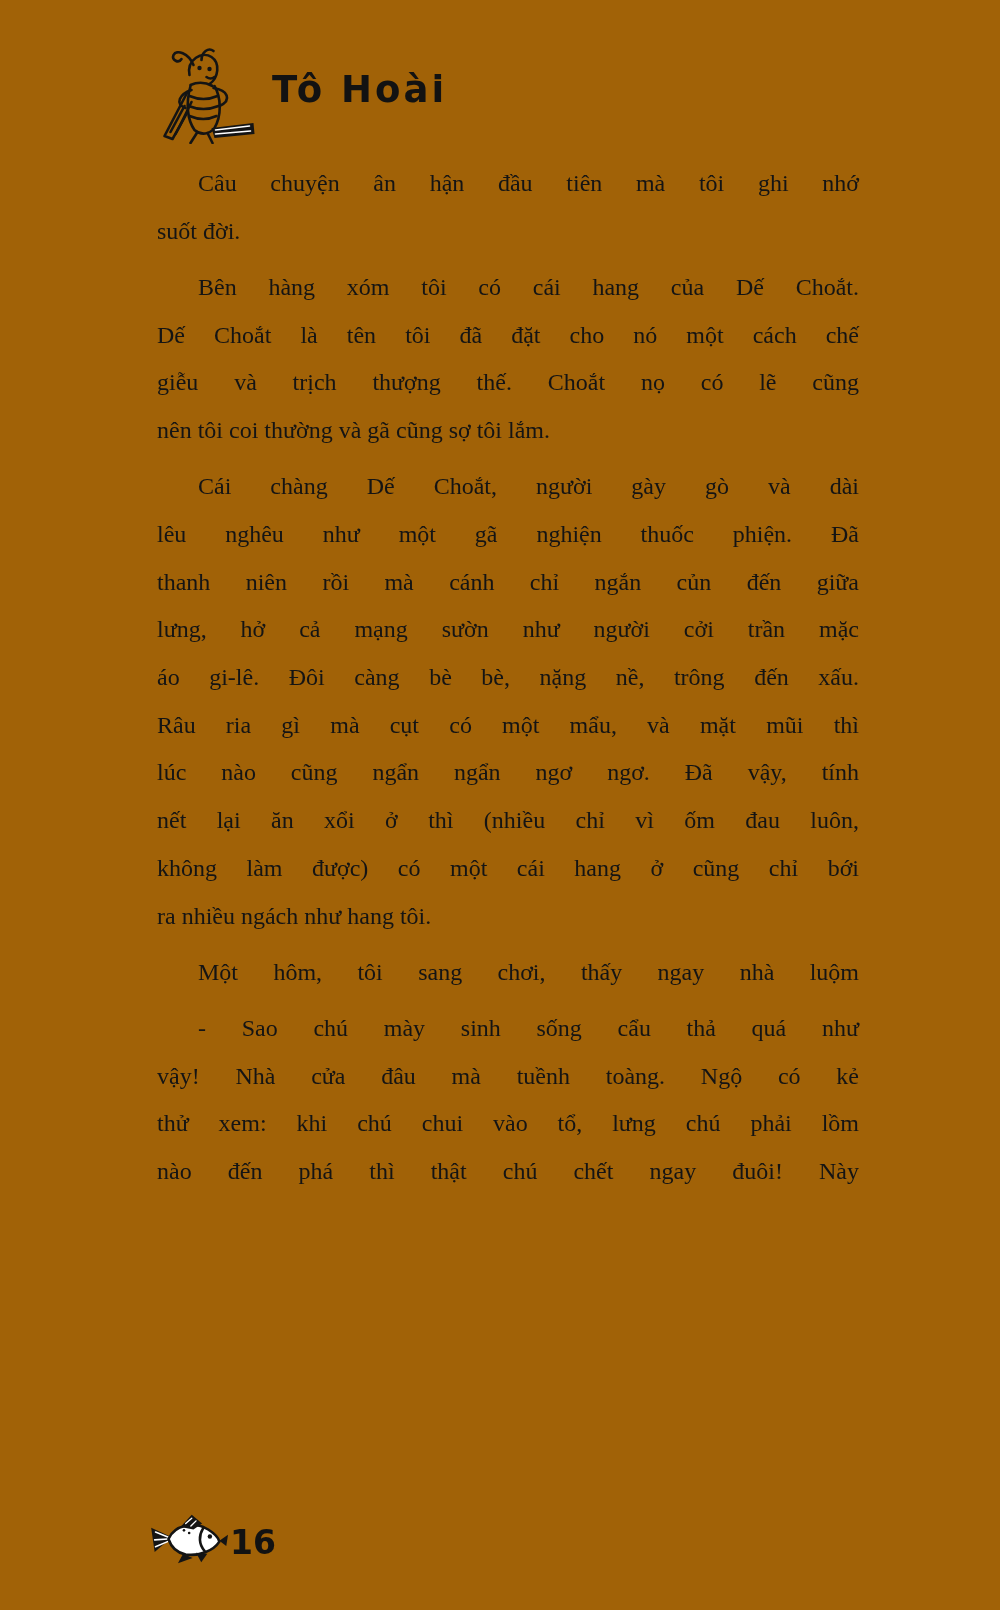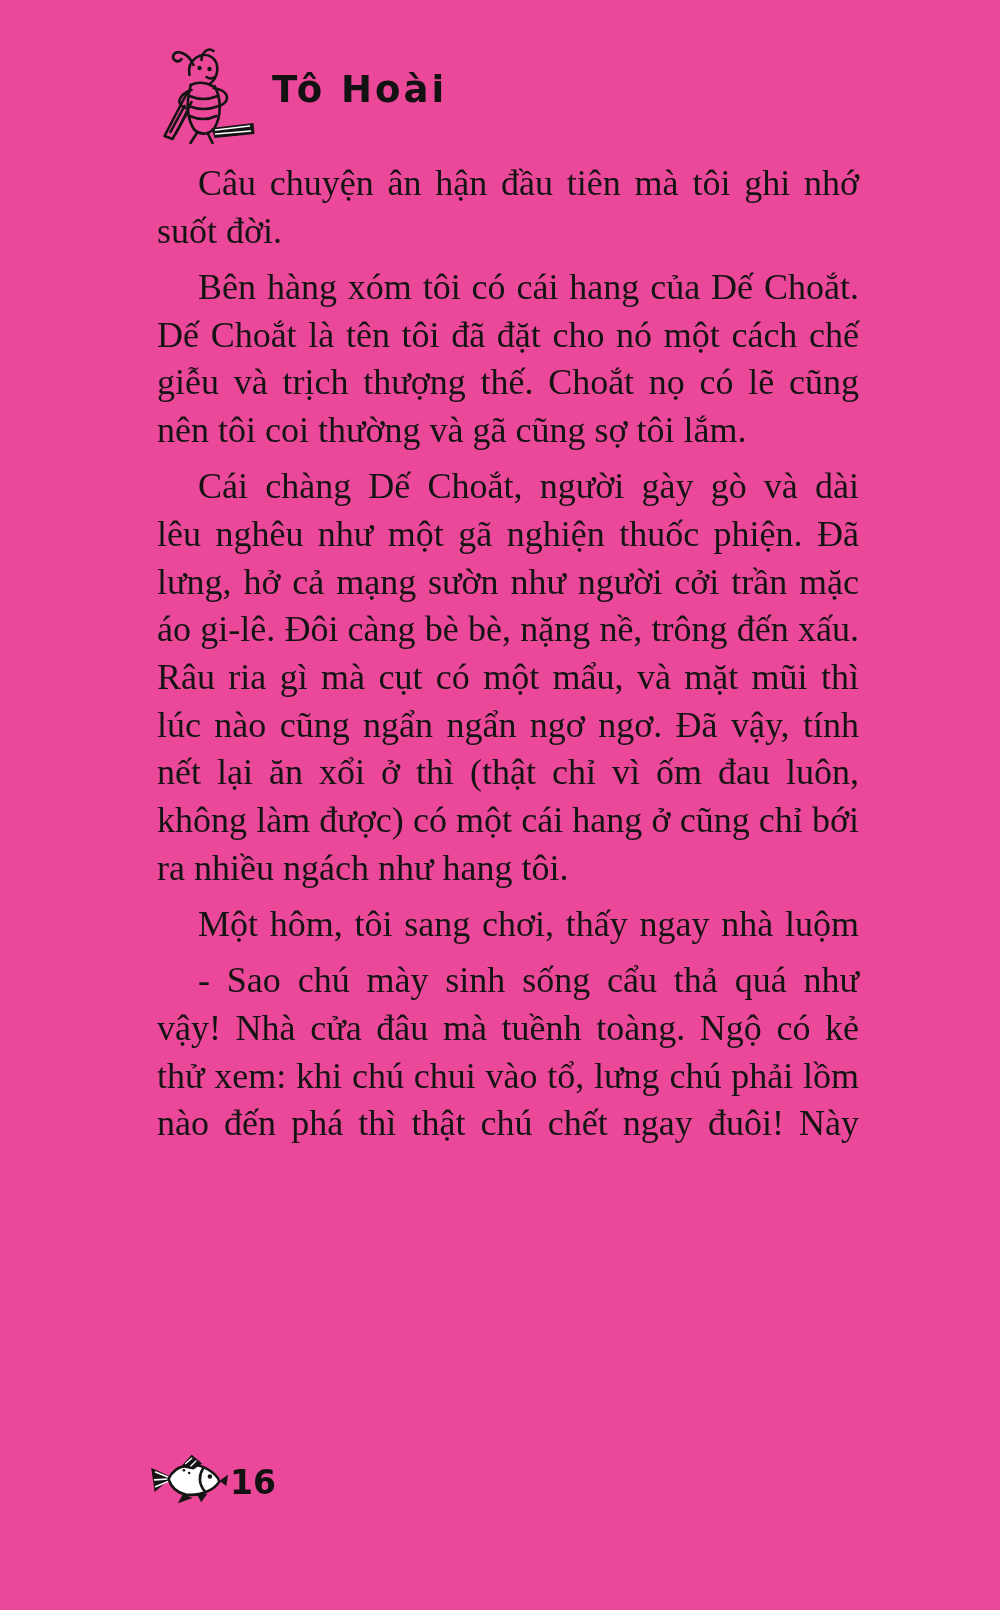--- a/index.html
+++ b/index.html
@@ -4,53 +4,53 @@
 <style>
   html, body { margin: 0; padding: 0; }
   body {
     width: 1000px; height: 1610px;
     background: #ffffff;
     position: relative;
     font-family: "Liberation Serif", "DejaVu Serif", serif;
     color: #141414;
     overflow: hidden;
   }
-  .page { position: absolute; inset: 0; background: #ec4899; }
+  .page { position: absolute; inset: 0; background: #a16207; }
 
   
   .page-header {
     position: absolute; left: 150px; top: 44px;
     display: flex; align-items: flex-start;
   }
   .cricket { width: 108px; height: 100px; }
   .author-name {
     font-family: "DejaVu Sans", sans-serif;
     font-weight: 900;
     font-size: 37px;
     letter-spacing: 3px;
     color: #121212;
     margin: 24px 0 0 14px;
     transform: scaleY(1.02);
   }
 
   
   .page-body {
     position: absolute; left: 157px; top: 160px; width: 702px;
-    font-size: 36px;
+    font-size: 24px;
     line-height: 47.7px;
   }
   .para { margin: 0 0 8.5px 0; }
   .para:last-child { margin-bottom: 8px; }
   .line { text-align: justify; }
   .line.just { text-align-last: justify; }
   .line.first { text-indent: 41px; }
 
   
   .page-footer {
-    position: absolute; left: 146px; top: 1450px;
+    position: absolute; left: 146px; top: 1510px;
     display: flex; align-items: center;
   }
   .fish { width: 82px; height: 58px; }
   .page-number {
     font-family: "DejaVu Sans", sans-serif;
     font-weight: 800;
     font-size: 33px;
     color: #121212;
     margin-left: 2px;
     margin-top: 6px;
@@ -103,25 +103,26 @@
       </div>
       <div class="para">
         <div class="line first just">Bên hàng xóm tôi có cái hang của Dế Choắt.</div>
         <div class="line just">Dế Choắt là tên tôi đã đặt cho nó một cách chế</div>
         <div class="line just">giễu và trịch thượng thế. Choắt nọ có lẽ cũng</div>
         <div class="line">nên tôi coi thường và gã cũng sợ tôi lắm.</div>
       </div>
       <div class="para">
         <div class="line first just">Cái chàng Dế Choắt, người gày gò và dài</div>
         <div class="line just">lêu nghêu như một gã nghiện thuốc phiện. Đã</div>
+        <div class="line just">thanh niên rồi mà cánh chỉ ngắn củn đến giữa</div>
         <div class="line just">lưng, hở cả mạng sườn như người cởi trần mặc</div>
         <div class="line just">áo gi-lê. Đôi càng bè bè, nặng nề, trông đến xấu.</div>
         <div class="line just">Râu ria gì mà cụt có một mẩu, và mặt mũi thì</div>
         <div class="line just">lúc nào cũng ngẩn ngẩn ngơ ngơ. Đã vậy, tính</div>
-        <div class="line just">nết lại ăn xổi ở thì (thật chỉ vì ốm đau luôn,</div>
+        <div class="line just">nết lại ăn xổi ở thì (nhiều chỉ vì ốm đau luôn,</div>
         <div class="line just">không làm được) có một cái hang ở cũng chỉ bới</div>
         <div class="line">ra nhiều ngách như hang tôi.</div>
       </div>
       <div class="para">
         <div class="line first just">Một hôm, tôi sang chơi, thấy ngay nhà luộm</div>
       </div>
       <div class="para">
         <div class="line first just">- Sao chú mày sinh sống cẩu thả quá như</div>
         <div class="line just">vậy! Nhà cửa đâu mà tuềnh toàng. Ngộ có kẻ</div>
         <div class="line just">thử xem: khi chú chui vào tổ, lưng chú phải lồm</div>

